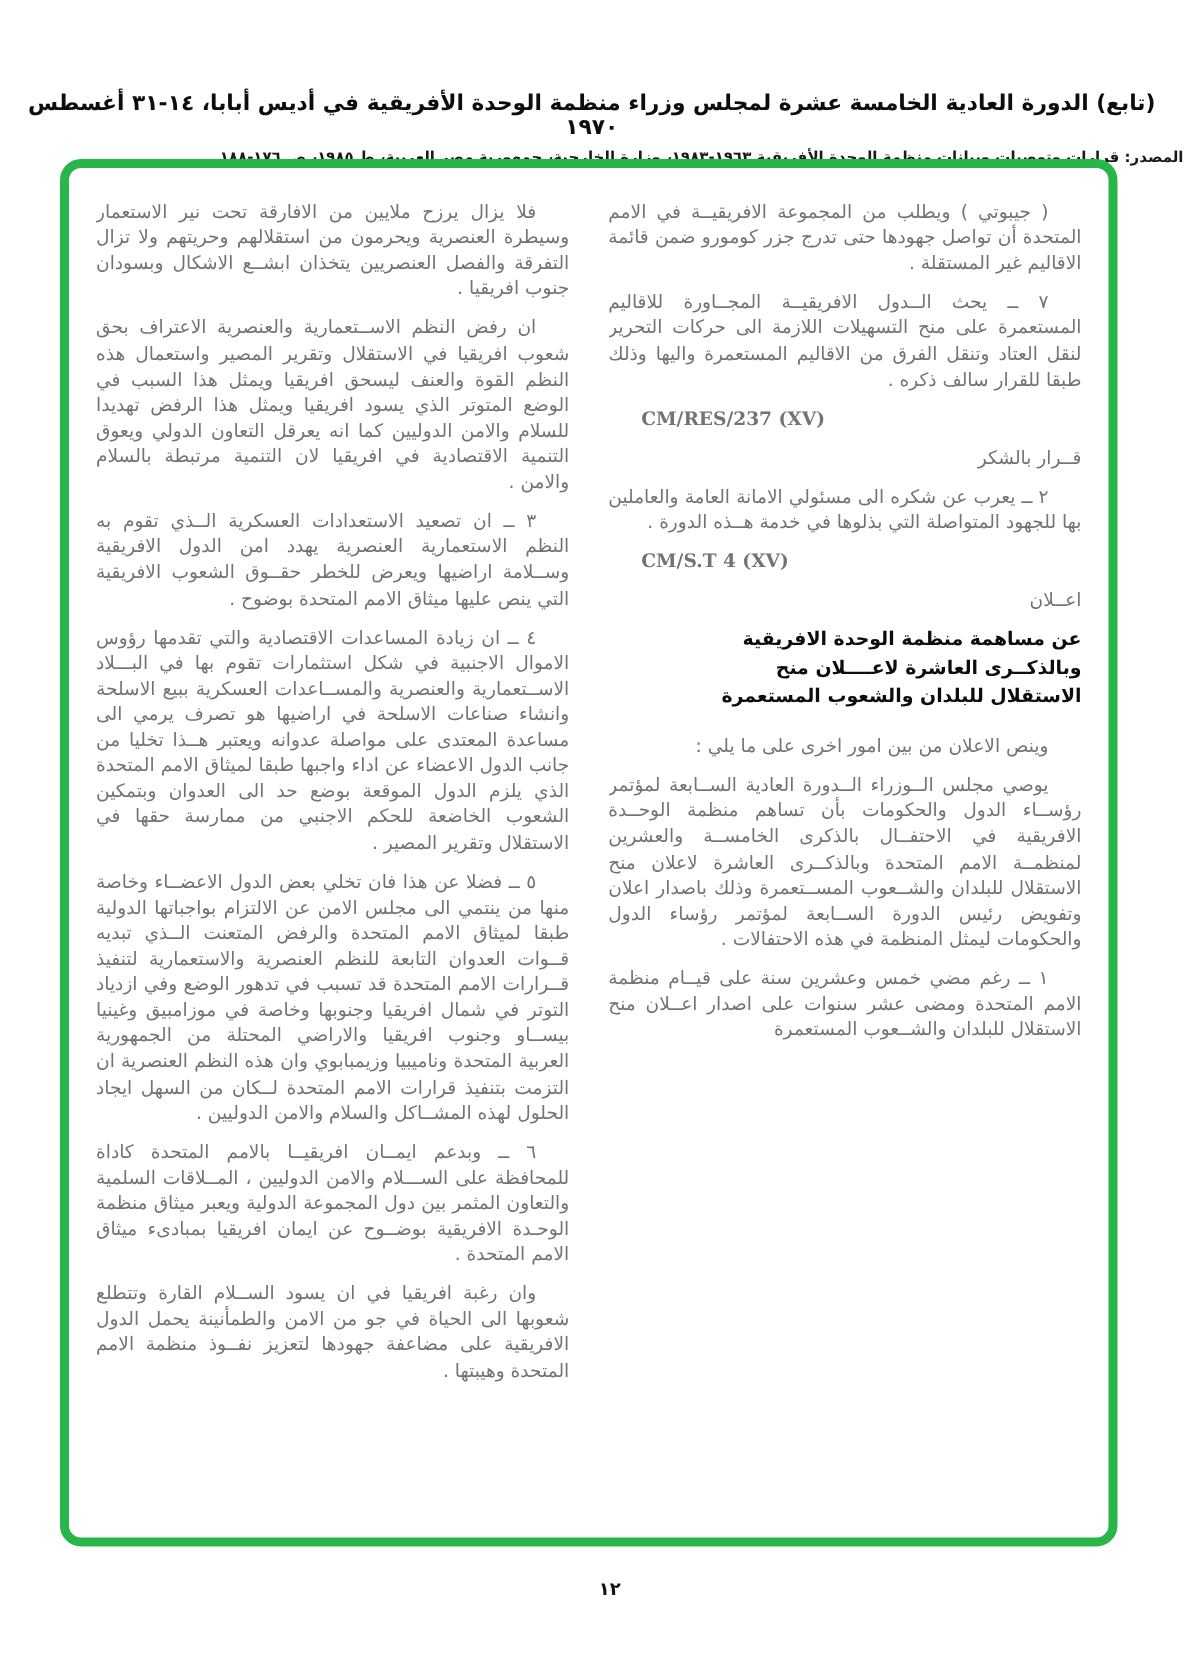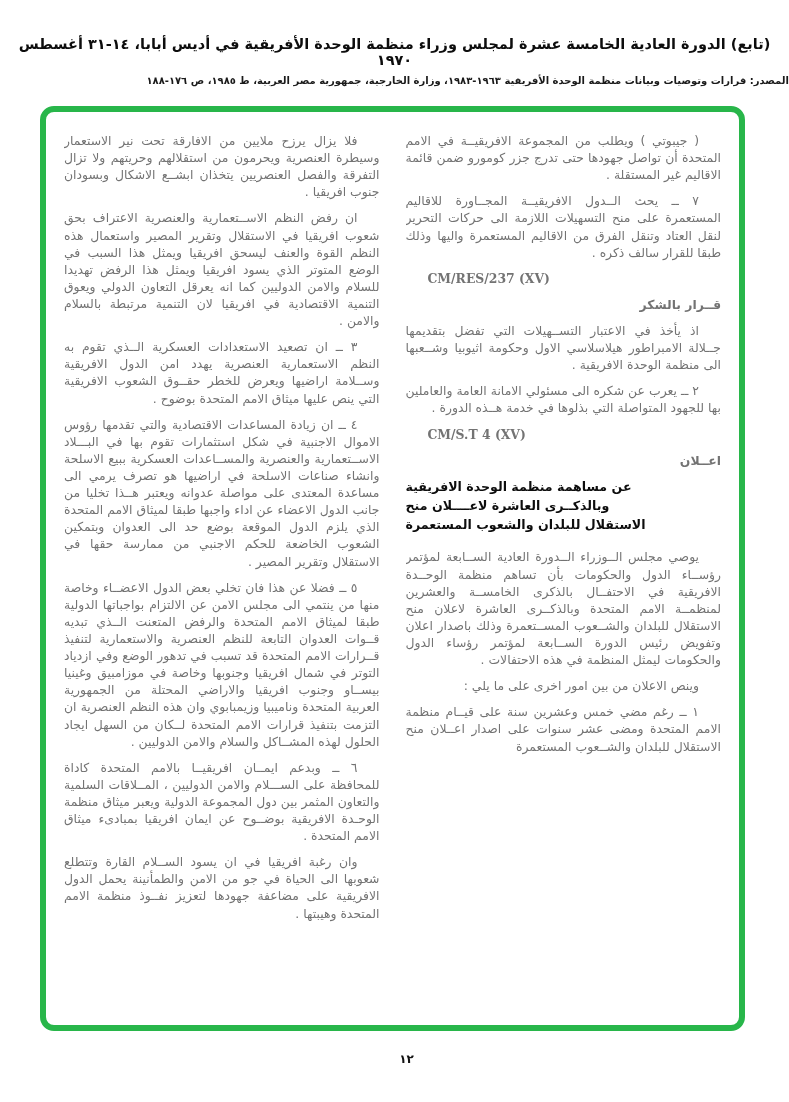--- a/index.html
+++ b/index.html
@@ -11,20 +11,21 @@
     position:relative;
     overflow:hidden;
   }
   .page-header{
     position:absolute;top:36px;left:0;right:0;
     text-align:center;direction:rtl;
   }
   .page-header .title{
     font-size:14.5px;font-weight:bold;letter-spacing:0;
     color:#0d0d0d;
+    margin-top:25px;
   }
   .page-header .source{
     margin-top:7px;font-size:10px;font-weight:bold;color:#1a1a1a;text-align:right;
   }
   .content-frame{
     position:absolute;left:40px;top:106px;
     width:705px;height:925px;
     border:6px solid #28b64a;
     border-radius:14px;
     box-sizing:border-box;
@@ -45,27 +46,27 @@
   }
   .resolution-ref{
     direction:ltr;text-align:left;
     font-family:"DejaVu Serif", serif;
     font-weight:bold;font-size:13px;
     margin:16px 0 12px 0;
     text-indent:0;
     color:#0d0d0d;
   }
   .section-heading{
-    text-align:center;font-weight:bold;
+    text-align:center;font-weight:normal;
     font-size:14px;margin:4px 0 12px 0;
     text-indent:0 !important;
     color:#0d0d0d;
   }
   .sub-heading{
-    text-align:left;font-weight:bold;
+    text-align:right;font-weight:bold;
     font-size:12.6px;line-height:1.5;
     margin:0 0 14px 0;
     color:#0d0d0d;
   }
   .sub-heading div{white-space:nowrap;}
   .page-number{
     position:absolute;left:0;right:0;top:1052px;
     text-align:center;
     font-size:12px;font-weight:bold;color:#111;padding-left:24px;
   }
@@ -79,31 +80,30 @@
 </header>
 
 <main class="content-frame" style="border-color: rgb(40, 182, 74);">
   <div class="columns">
 
     <section class="col">
       <p>( جيبوتي ) ويطلب من المجموعة الافريقيــة في الامم المتحدة أن تواصل جهودها حتى تدرج جزر كومورو ضمن قائمة الاقاليم غير المستقلة .</p>
       <p>٧ ــ يحث الــدول الافريقيــة المجــاورة للاقاليم المستعمرة على منح التسهيلات اللازمة الى حركات التحرير لنقل العتاد وتنقل الفرق من الاقاليم المستعمرة واليها وذلك طبقا للقرار سالف ذكره .</p>
       <p class="resolution-ref">CM/RES/237 (XV)</p>
       <p class="section-heading">قــرار بالشكر</p>
-      <p>اذ يأخذ في الاعتبار التســهيلات التي تفضل بتقديمها جــلالة الامبراطور هيلاسلاسي الاول وحكومة اثيوبيا وشــعبها الى منظمة الوحدة الافريقية .</p>
       <p>٢ ــ يعرب عن شكره الى مسئولي الامانة العامة والعاملين بها للجهود المتواصلة التي بذلوها في خدمة هــذه الدورة .</p>
       <p class="resolution-ref">CM/S.T 4 (XV)</p>
       <p class="section-heading">اعــلان</p>
       <div class="sub-heading">
         <div>عن مساهمة منظمة الوحدة الافريقية</div>
         <div>وبالذكــرى العاشرة لاعــــلان منح</div>
         <div>الاستقلال للبلدان والشعوب المستعمرة</div>
       </div>
+      <p>وينص الاعلان من بين امور اخرى على ما يلي :</p>
       <p>يوصي مجلس الــوزراء الــدورة العادية الســابعة لمؤتمر رؤســاء الدول والحكومات بأن تساهم منظمة الوحــدة الافريقية في الاحتفــال بالذكرى الخامســة والعشرين لمنظمــة الامم المتحدة وبالذكــرى العاشرة لاعلان منح الاستقلال للبلدان والشــعوب المســتعمرة وذلك باصدار اعلان وتفويض رئيس الدورة الســابعة لمؤتمر رؤساء الدول والحكومات ليمثل المنظمة في هذه الاحتفالات .</p>
-      <p>وينص الاعلان من بين امور اخرى على ما يلي :</p>
       <p>١ ــ رغم مضي خمس وعشرين سنة على قيــام منظمة الامم المتحدة ومضى عشر سنوات على اصدار اعــلان منح الاستقلال للبلدان والشــعوب المستعمرة</p>
     </section>
 
     <section class="col">
       <p>فلا يزال يرزح ملايين من الافارقة تحت نير الاستعمار وسيطرة العنصرية ويحرمون من استقلالهم وحريتهم ولا تزال التفرقة والفصل العنصريين يتخذان ابشــع الاشكال وبسودان جنوب افريقيا .</p>
       <p>ان رفض النظم الاســتعمارية والعنصرية الاعتراف بحق شعوب افريقيا في الاستقلال وتقرير المصير واستعمال هذه النظم القوة والعنف ليسحق افريقيا ويمثل هذا السبب في الوضع المتوتر الذي يسود افريقيا ويمثل هذا الرفض تهديدا للسلام والامن الدوليين كما انه يعرقل التعاون الدولي ويعوق التنمية الاقتصادية في افريقيا لان التنمية مرتبطة بالسلام والامن .</p>
       <p>٣ ــ ان تصعيد الاستعدادات العسكرية الــذي تقوم به النظم الاستعمارية العنصرية يهدد امن الدول الافريقية وســلامة اراضيها ويعرض للخطر حقــوق الشعوب الافريقية التي ينص عليها ميثاق الامم المتحدة بوضوح .</p>
       <p>٤ ــ ان زيادة المساعدات الاقتصادية والتي تقدمها رؤوس الاموال الاجنبية في شكل استثمارات تقوم بها في البـــلاد الاســتعمارية والعنصرية والمســاعدات العسكرية ببيع الاسلحة وانشاء صناعات الاسلحة في اراضيها هو تصرف يرمي الى مساعدة المعتدى على مواصلة عدوانه ويعتبر هــذا تخليا من جانب الدول الاعضاء عن اداء واجبها طبقا لميثاق الامم المتحدة الذي يلزم الدول الموقعة بوضع حد الى العدوان وبتمكين الشعوب الخاضعة للحكم الاجنبي من ممارسة حقها في الاستقلال وتقرير المصير .</p>
       <p>٥ ــ فضلا عن هذا فان تخلي بعض الدول الاعضــاء وخاصة منها من ينتمي الى مجلس الامن عن الالتزام بواجباتها الدولية طبقا لميثاق الامم المتحدة والرفض المتعنت الــذي تبديه قــوات العدوان التابعة للنظم العنصرية والاستعمارية لتنفيذ قــرارات الامم المتحدة قد تسبب في تدهور الوضع وفي ازدياد التوتر في شمال افريقيا وجنوبها وخاصة في موزامبيق وغينيا بيســاو وجنوب افريقيا والاراضي المحتلة من الجمهورية العربية المتحدة وناميبيا وزيمبابوي وان هذه النظم العنصرية ان التزمت بتنفيذ قرارات الامم المتحدة لــكان من السهل ايجاد الحلول لهذه المشــاكل والسلام والامن الدوليين .</p>
       <p>٦ ــ وبدعم ايمــان افريقيــا بالامم المتحدة كاداة للمحافظة على الســـلام والامن الدوليين ، المــلاقات السلمية والتعاون المثمر بين دول المجموعة الدولية ويعبر ميثاق منظمة الوحـدة الافريقية بوضــوح عن ايمان افريقيا بمبادىء ميثاق الامم المتحدة .</p>

